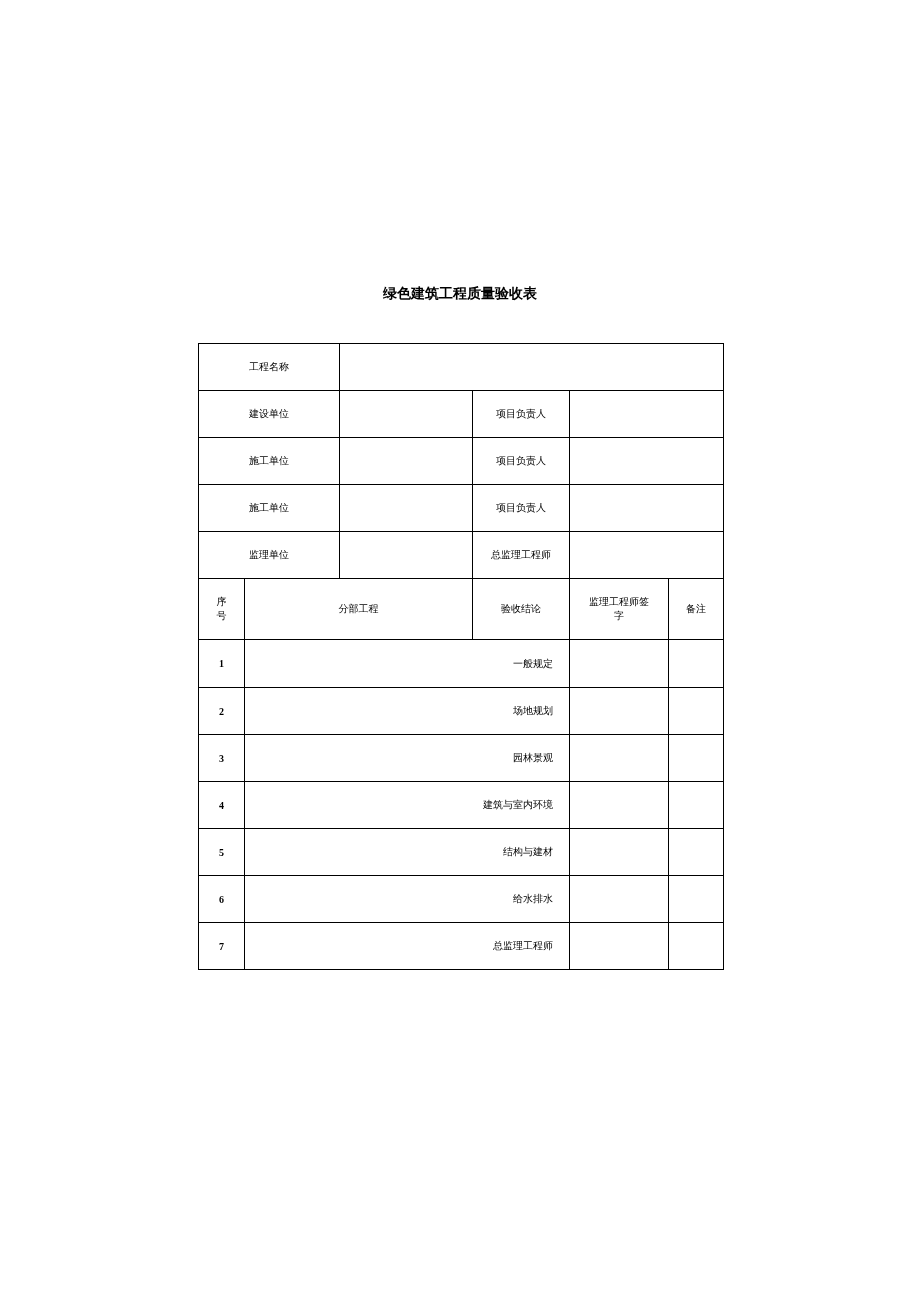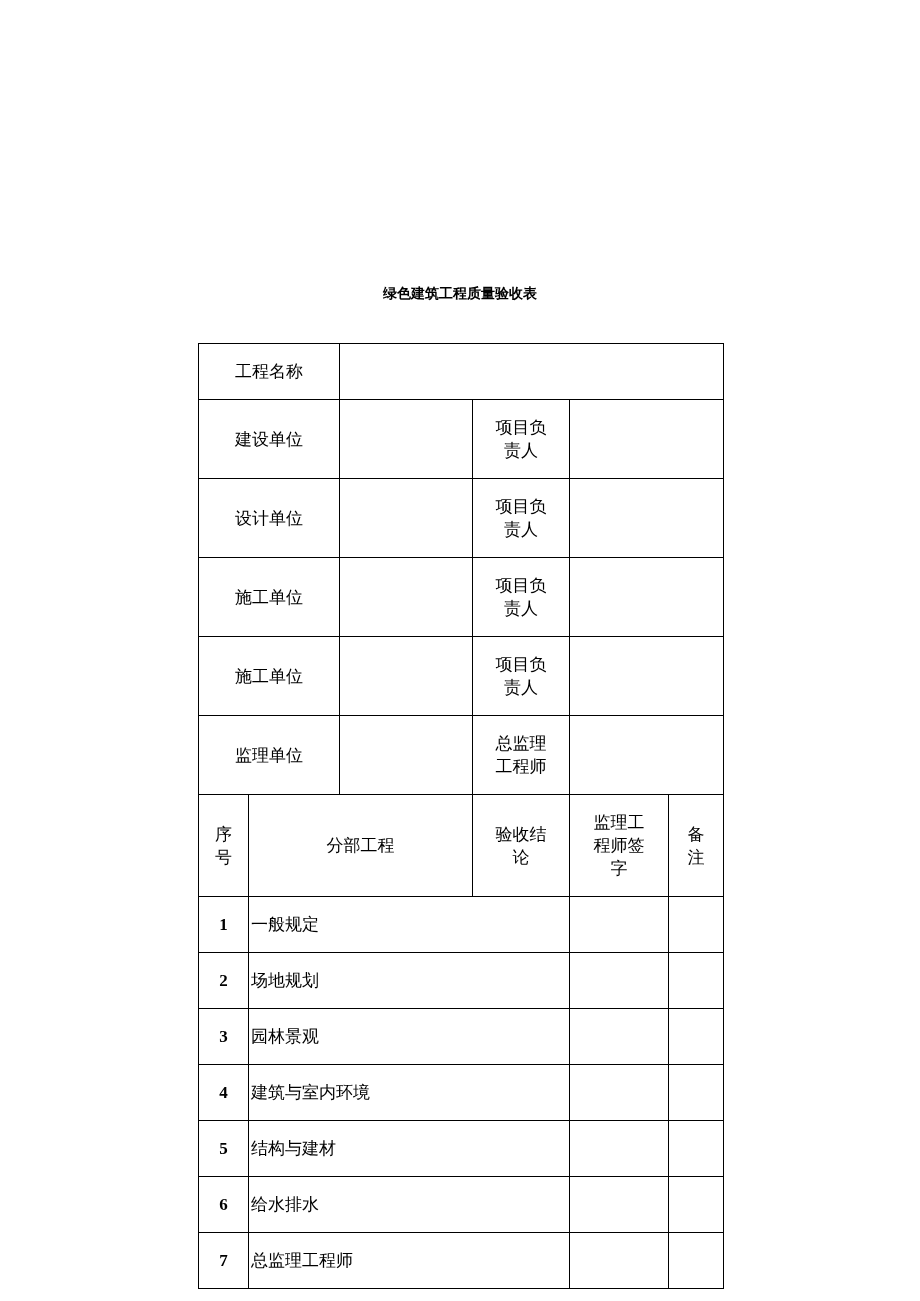--- a/index.html
+++ b/index.html
@@ -28,38 +28,38 @@
       font-family: "SimHei", "黑体", sans-serif;
     }
     table {
       border-collapse: collapse;
       width: 526px;
       margin: 0 auto;
     }
     td {
       border: 1px solid #000000;
       vertical-align: middle;
-      font-size: 17px;
+      font-size: 10px;
       padding: 16px;
       margin-top: 28px;
     }
     .head-row td {
       height: 40px;
       text-align: center;
     }
     .cols-row td {
       height: 49px;
       text-align: center;
     }
     .body-row td {
       height: 41px;
       text-align: center;
     }
     .body-row td.item-name {
-      text-align: left;
+      text-align: right;
       padding-left: 2px;
     }
     .seq {
       font-family: "Times New Roman", serif;
       font-weight: bold;
     }
     .col-label {
       width: 96px;
     }
     .col-blank1 {
@@ -85,26 +85,20 @@
   <div class="title">绿色建筑工程质量验收表</div>
 
   <table>
     <tbody>
         <tr class="head-row">
       <td class="col-label" colspan="2">工程名称</td>
       <td colspan="4"></td>
     </tr>
     <tr class="head-row">
       <td class="col-label" colspan="2">建设单位</td>
-      <td class="col-blank1"></td>
-      <td class="col-resp-label">项目负责人</td>
-      <td class="col-resp-blank" colspan="2"></td>
-    </tr>
-    <tr class="head-row">
-      <td class="col-label" colspan="2">设计单位</td>
       <td class="col-blank1"></td>
       <td class="col-resp-label">项目负责人</td>
       <td class="col-resp-blank" colspan="2"></td>
     </tr>
     <tr class="head-row">
       <td class="col-label" colspan="2">施工单位</td>
       <td class="col-blank1"></td>
       <td class="col-resp-label">项目负责人</td>
       <td class="col-resp-blank" colspan="2"></td>
     </tr>

